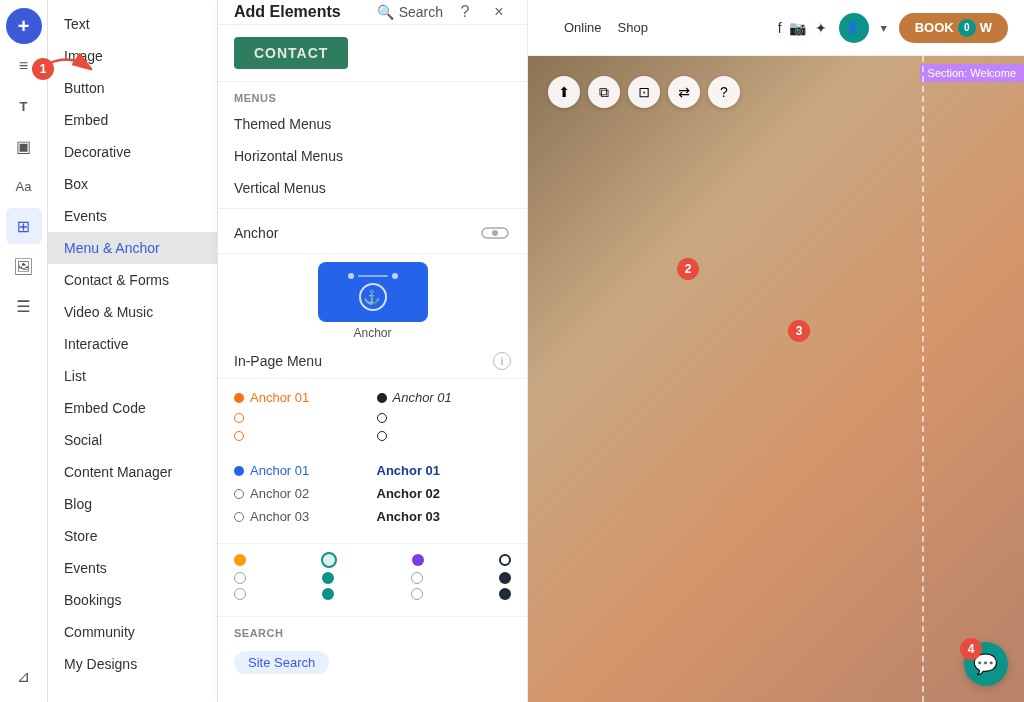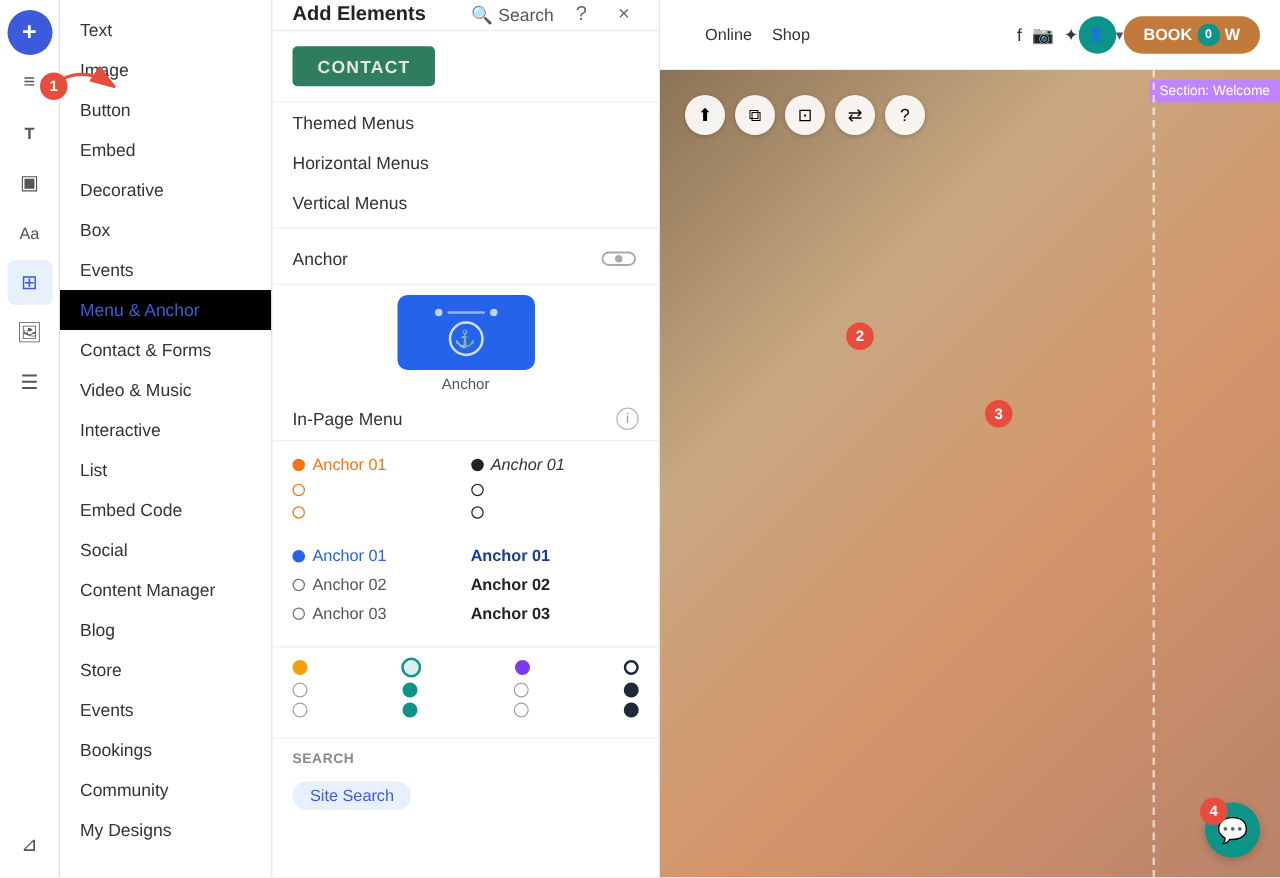--- a/index.html
+++ b/index.html
@@ -49,21 +49,21 @@
       overflow-y: auto;
       padding: 8px 0;
     }
     .elements-panel-item {
       padding: 8px 16px;
       font-size: 14px;
       color: #333;
       cursor: pointer;
     }
     .elements-panel-item.selected {
-      background: #000000;
+      background: #e5e5e5;
       color: #3b5bdb;
       font-weight: 500;
     }
 
     
     .add-elements-popup {
       width: 310px;
       background: #fff;
       border-right: 1px solid #e8e8e8;
       display: flex;
@@ -309,20 +309,21 @@
     }
 
     
     .site-header {
       background: #fff;
       height: 56px;
       display: flex;
       align-items: center;
       justify-content: flex-end;
       padding: 0 16px;
+      gap: 12px;
       border-bottom: 1px solid #eee;
     }
     .site-nav-links {
       display: flex;
       gap: 16px;
       font-size: 13px;
       color: #333;
       margin-right: auto;
       margin-left: 20px;
     }
@@ -495,20 +496,21 @@
         <button class="icon-btn">×</button>
       </div>
     </div>
 
     <div class="popup-content">
 
       <div class="contact-preview">
         <div class="contact-btn-preview">CONTACT</div>
       </div>
 
+      <div class="section-header">MENUS</div>
       <div class="elements-panel-item">Themed Menus</div>
       <div class="elements-panel-item">Horizontal Menus</div>
       <div class="elements-panel-item">Vertical Menus</div>
 
       <div style="height:1px; background:#eee; margin: 4px 0;"></div>
 
 
       <div class="anchor-row">
         <span class="anchor-label">Anchor</span>
         <div class="anchor-icon-wrap">

